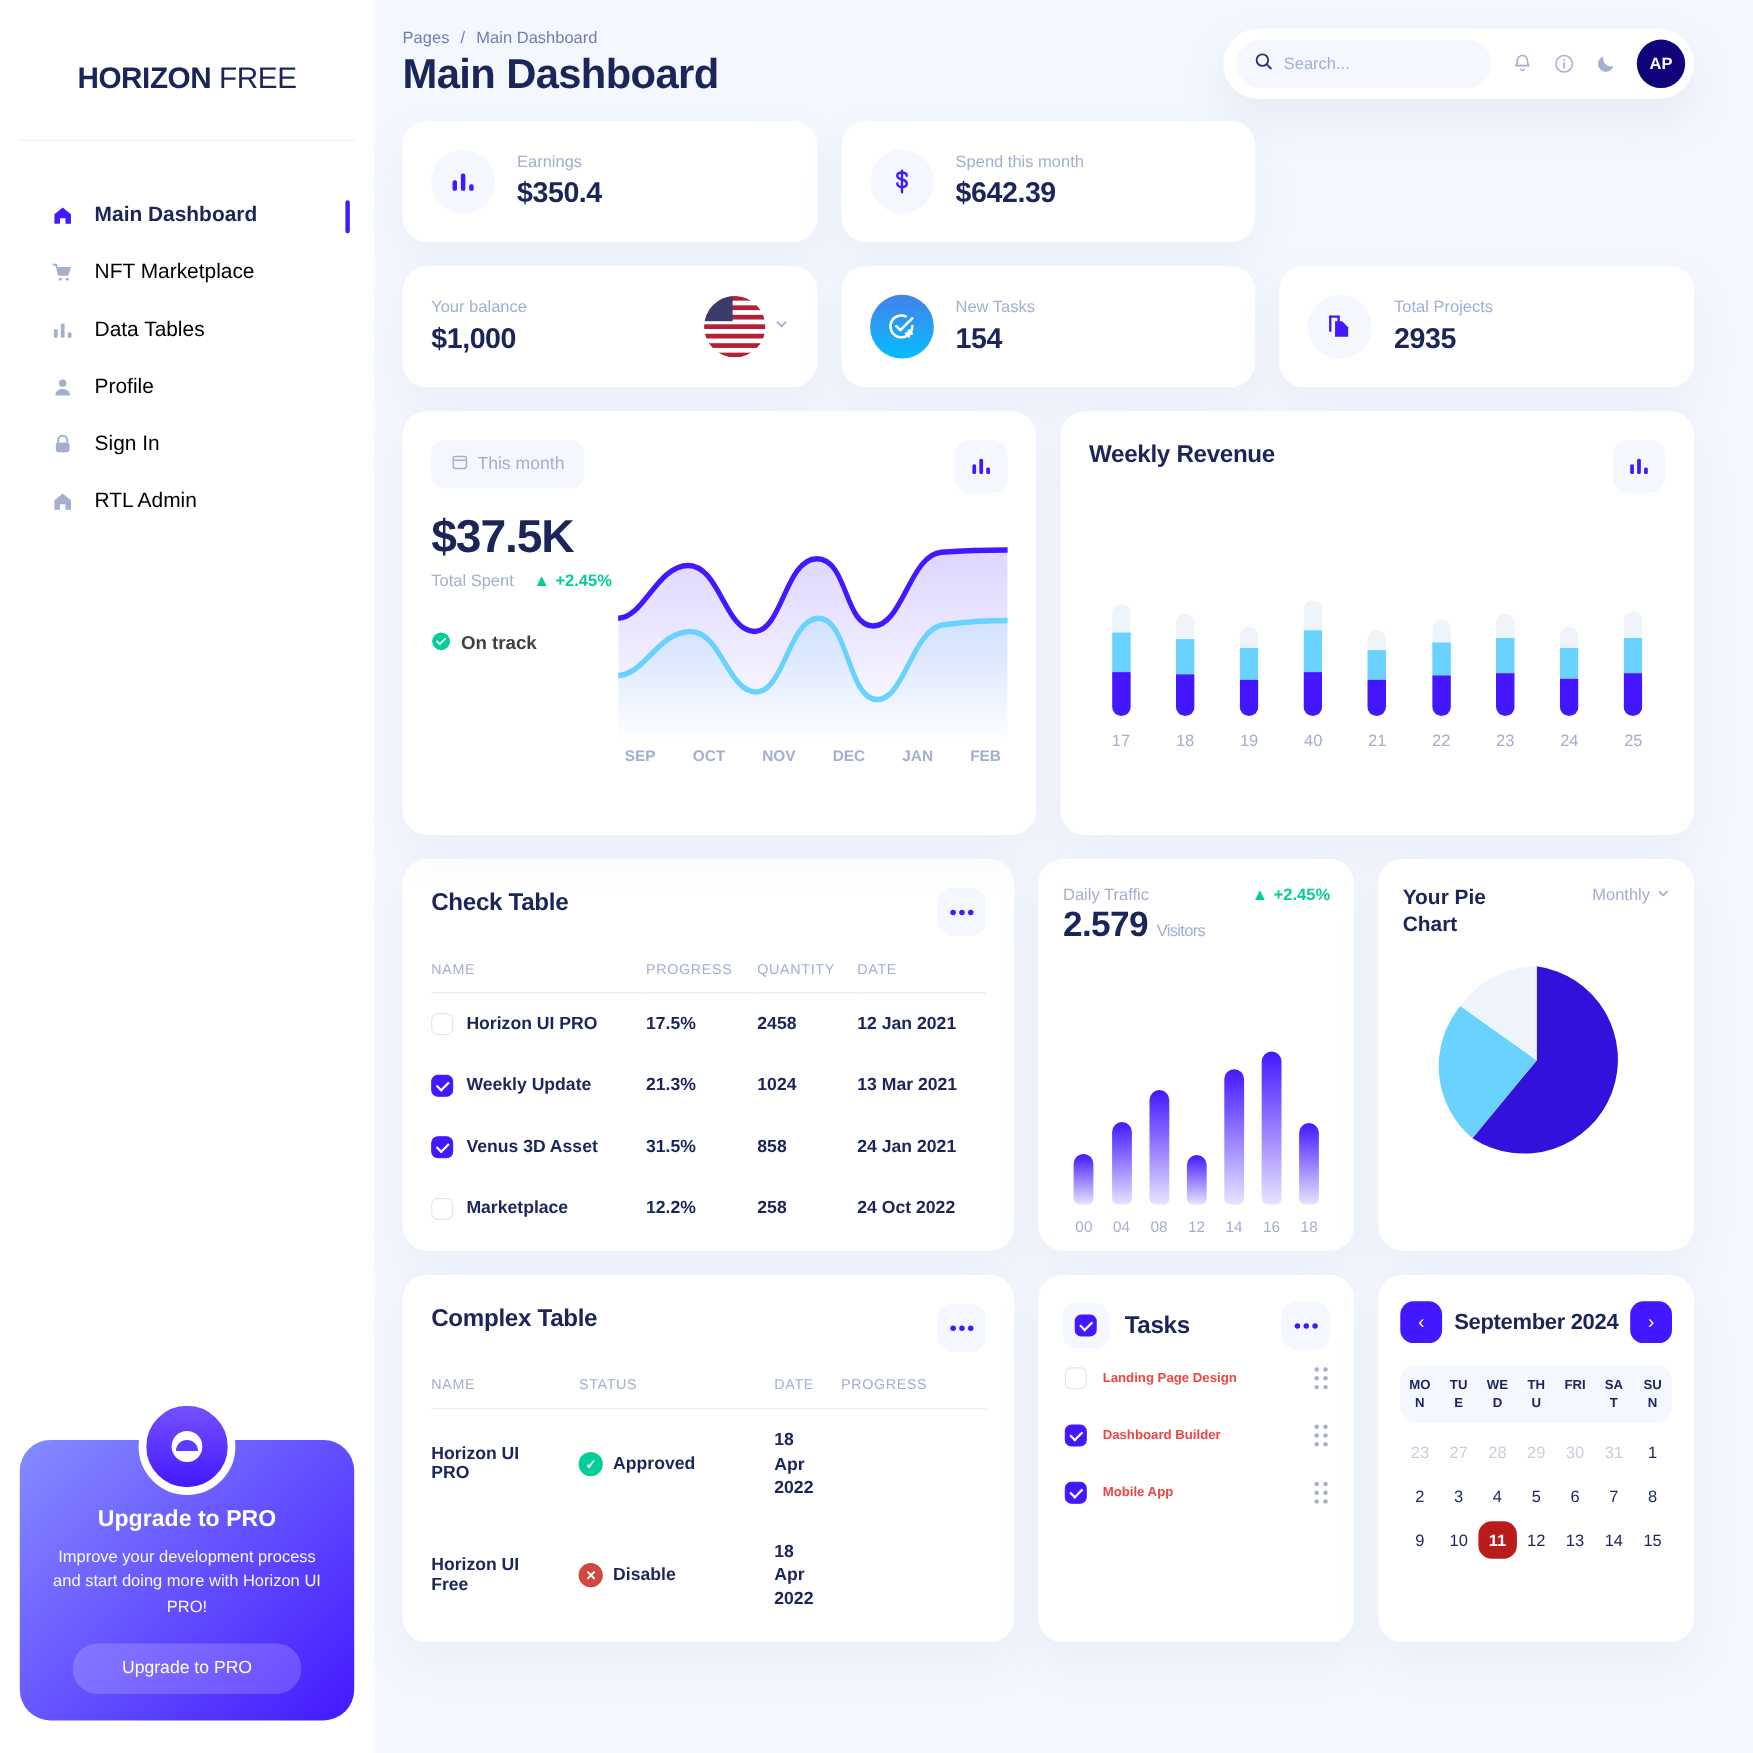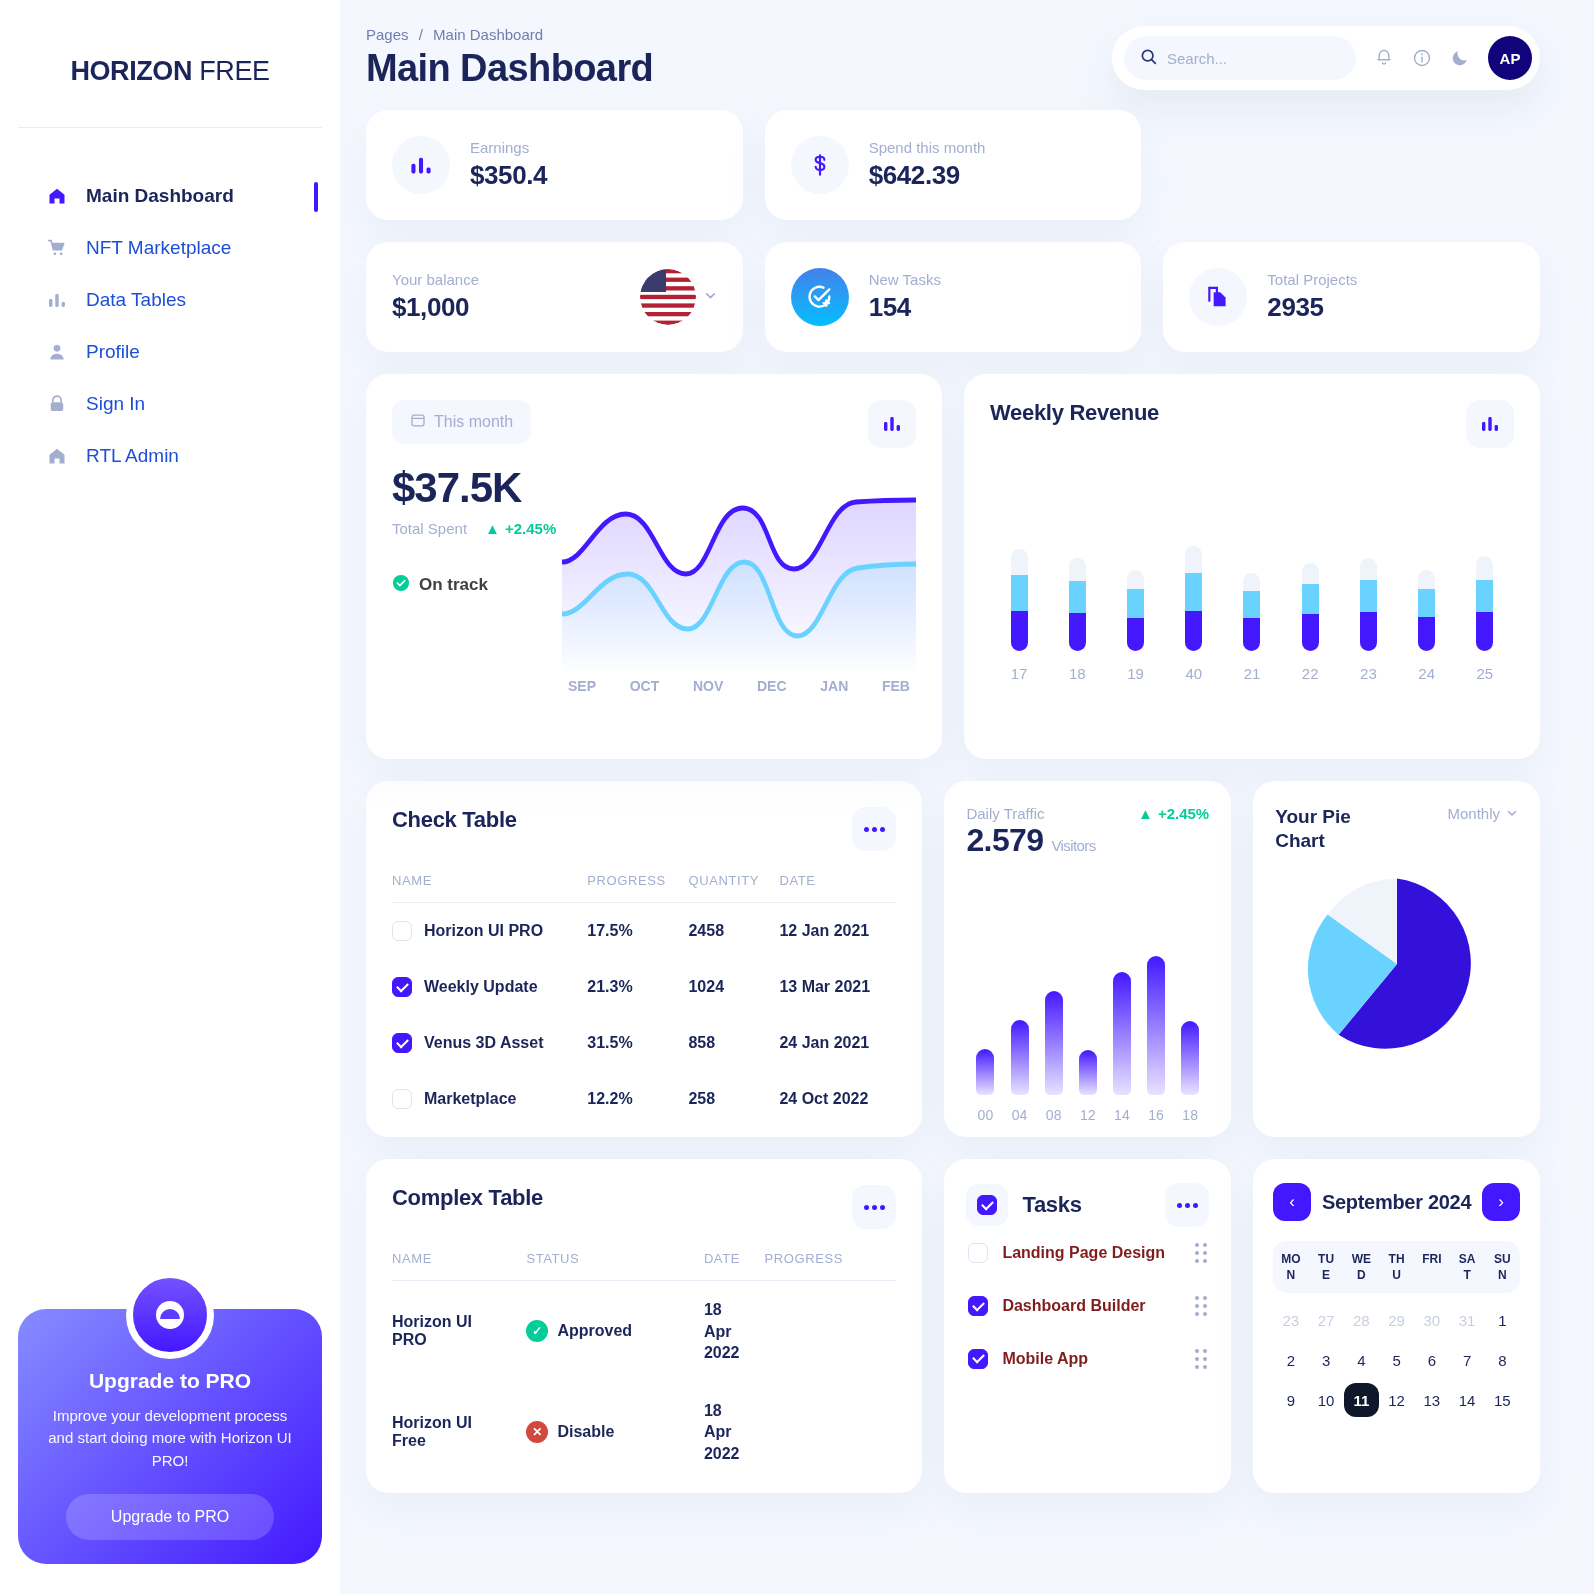--- a/index.html
+++ b/index.html
@@ -21,21 +21,21 @@
     font-size: 27px; letter-spacing: -0.4px; color: #1B2559;
   }
   .brand b { font-weight: 700; }
   .brand span { font-weight: 400; }
   .brand-divider { height: 1px; background: #E9EDF7; margin: 0 18px; }
 
   .nav { margin-top: 42px; }
   .nav-item {
     display: flex; align-items: center; gap: 18px;
     height: 52px; padding-left: 46px; position: relative;
-    color: #1d4ed8; font-size: 19px; cursor: pointer;
+    color: #000000; font-size: 19px; cursor: pointer;
   }
   .nav-item .nav-ico { width: 22px; height: 22px; display: flex; align-items: center; justify-content: center; }
   .nav-item.active { color: #1B2559; font-weight: 700; }
   .nav-item.active .nav-ico svg { fill: #4318FF; }
   .nav-ico svg { fill: #A3AED0; }
   .nav-bar {
     position: absolute; right: 22px; top: 12px;
     width: 4px; height: 30px; border-radius: 2px; background: #4318FF;
   }
 
@@ -190,36 +190,36 @@
   .lg { font-size: 13px; color: #A3AED0; display: flex; gap: 7px; }
   .lg .dot { width: 8px; height: 8px; border-radius: 50%; margin-top: 5px; flex: 0 0 8px; }
   .lg-val { font-size: 19px; font-weight: 700; color: #1B2559; margin-top: 8px; }
 
   
   .tasks { padding: 24px 22px 10px; }
   .tasks-head { display: flex; align-items: center; justify-content: space-between; }
   .tasks-head .lead { display: flex; align-items: center; gap: 14px; }
   .tchk { width: 42px; height: 42px; border-radius: 13px; background: #F4F7FE; display: flex; align-items: center; justify-content: center; }
   .task-row { display: flex; align-items: center; gap: 14px; padding: 16px 2px; }
-  .task-name { font-size: 16px; font-weight: 700; color: #7f1d1d; flex: 1; line-height: 1.3; }
+  .task-name { font-size: 12px; font-weight: 700; color: #ef4444; flex: 1; line-height: 1.3; }
   .grip { display: grid; grid-template-columns: 4px 4px; gap: 4px; cursor: grab; }
   .grip i { width: 4px; height: 4px; border-radius: 50%; background: #A3AED0; display: block; }
 
   
   .cal { padding: 24px 20px 10px; }
   .cal-head { display: flex; align-items: center; justify-content: space-between; }
   .cal-nav { width: 38px; height: 38px; border-radius: 12px; background: #4318FF; color: #fff;
              display: flex; align-items: center; justify-content: center; cursor: pointer; font-size: 17px; }
   .cal-title { font-size: 20px; font-weight: 700; color: #1B2559; letter-spacing: -.3px; }
   .cal-dow { display: grid; grid-template-columns: repeat(7,1fr); background: #F4F7FE; border-radius: 14px; margin-top: 20px; padding: 10px 0; }
   .cal-dow span { font-size: 12px; font-weight: 700; color: #1B2559; text-align: center; line-height: 1.35; }
   .cal-grid { display: grid; grid-template-columns: repeat(7,1fr); row-gap: 6px; margin-top: 10px; }
   .cal-cell { height: 34px; display: flex; align-items: center; justify-content: center; font-size: 15px; color: #1B2559; cursor: pointer; }
   .cal-cell.muted { color: #C8CFE0; }
-  .cal-cell.today { background: #0f172a; color: #fff; border-radius: 12px; font-weight: 700; }
+  .cal-cell.today { background: #b91c1c; color: #fff; border-radius: 12px; font-weight: 700; }
 
   
   .pbar { width: 120px; height: 8px; border-radius: 4px; background: #EFF4FB; overflow: hidden; }
   .pbar i { display: block; height: 100%; background: #4318FF; border-radius: 4px; }
   .status { display: flex; align-items: center; gap: 9px; }
   .sicon { width: 22px; height: 22px; border-radius: 50%; display: flex; align-items: center; justify-content: center; color: #fff; font-size: 12px; font-weight: 700; }
   .datecell { line-height: 1.35; }
 </style>
 </head>
 <body>

